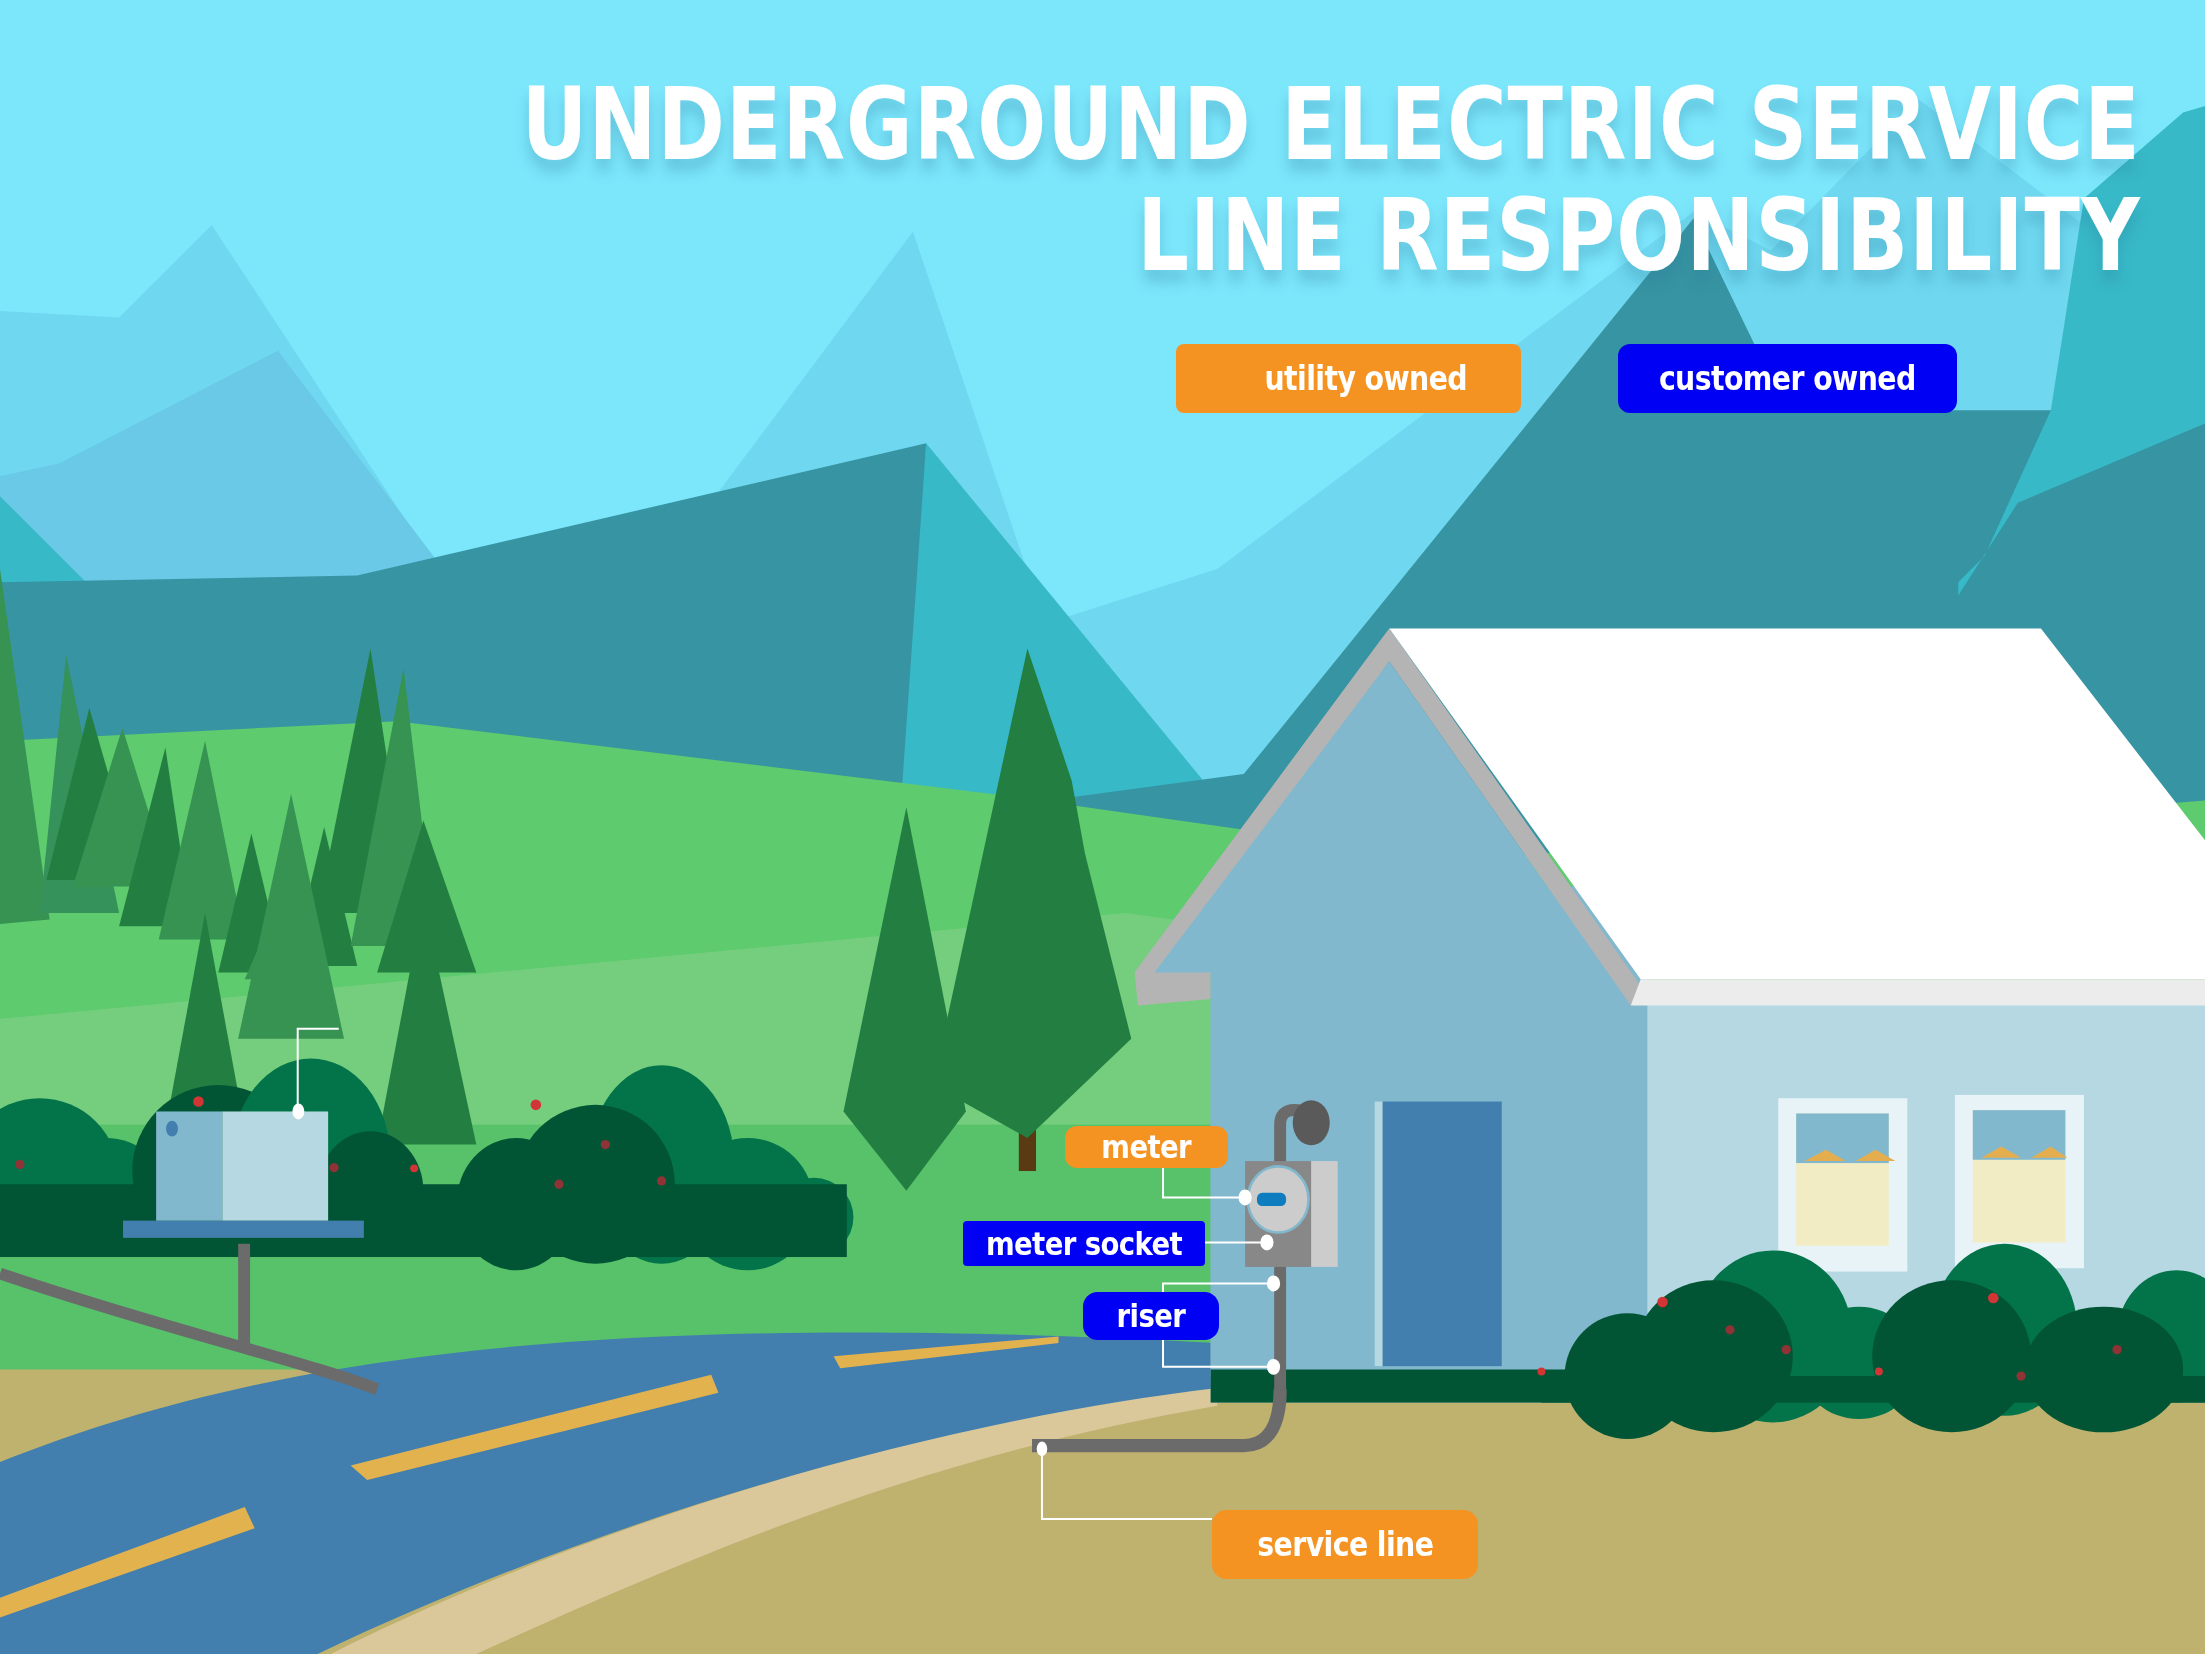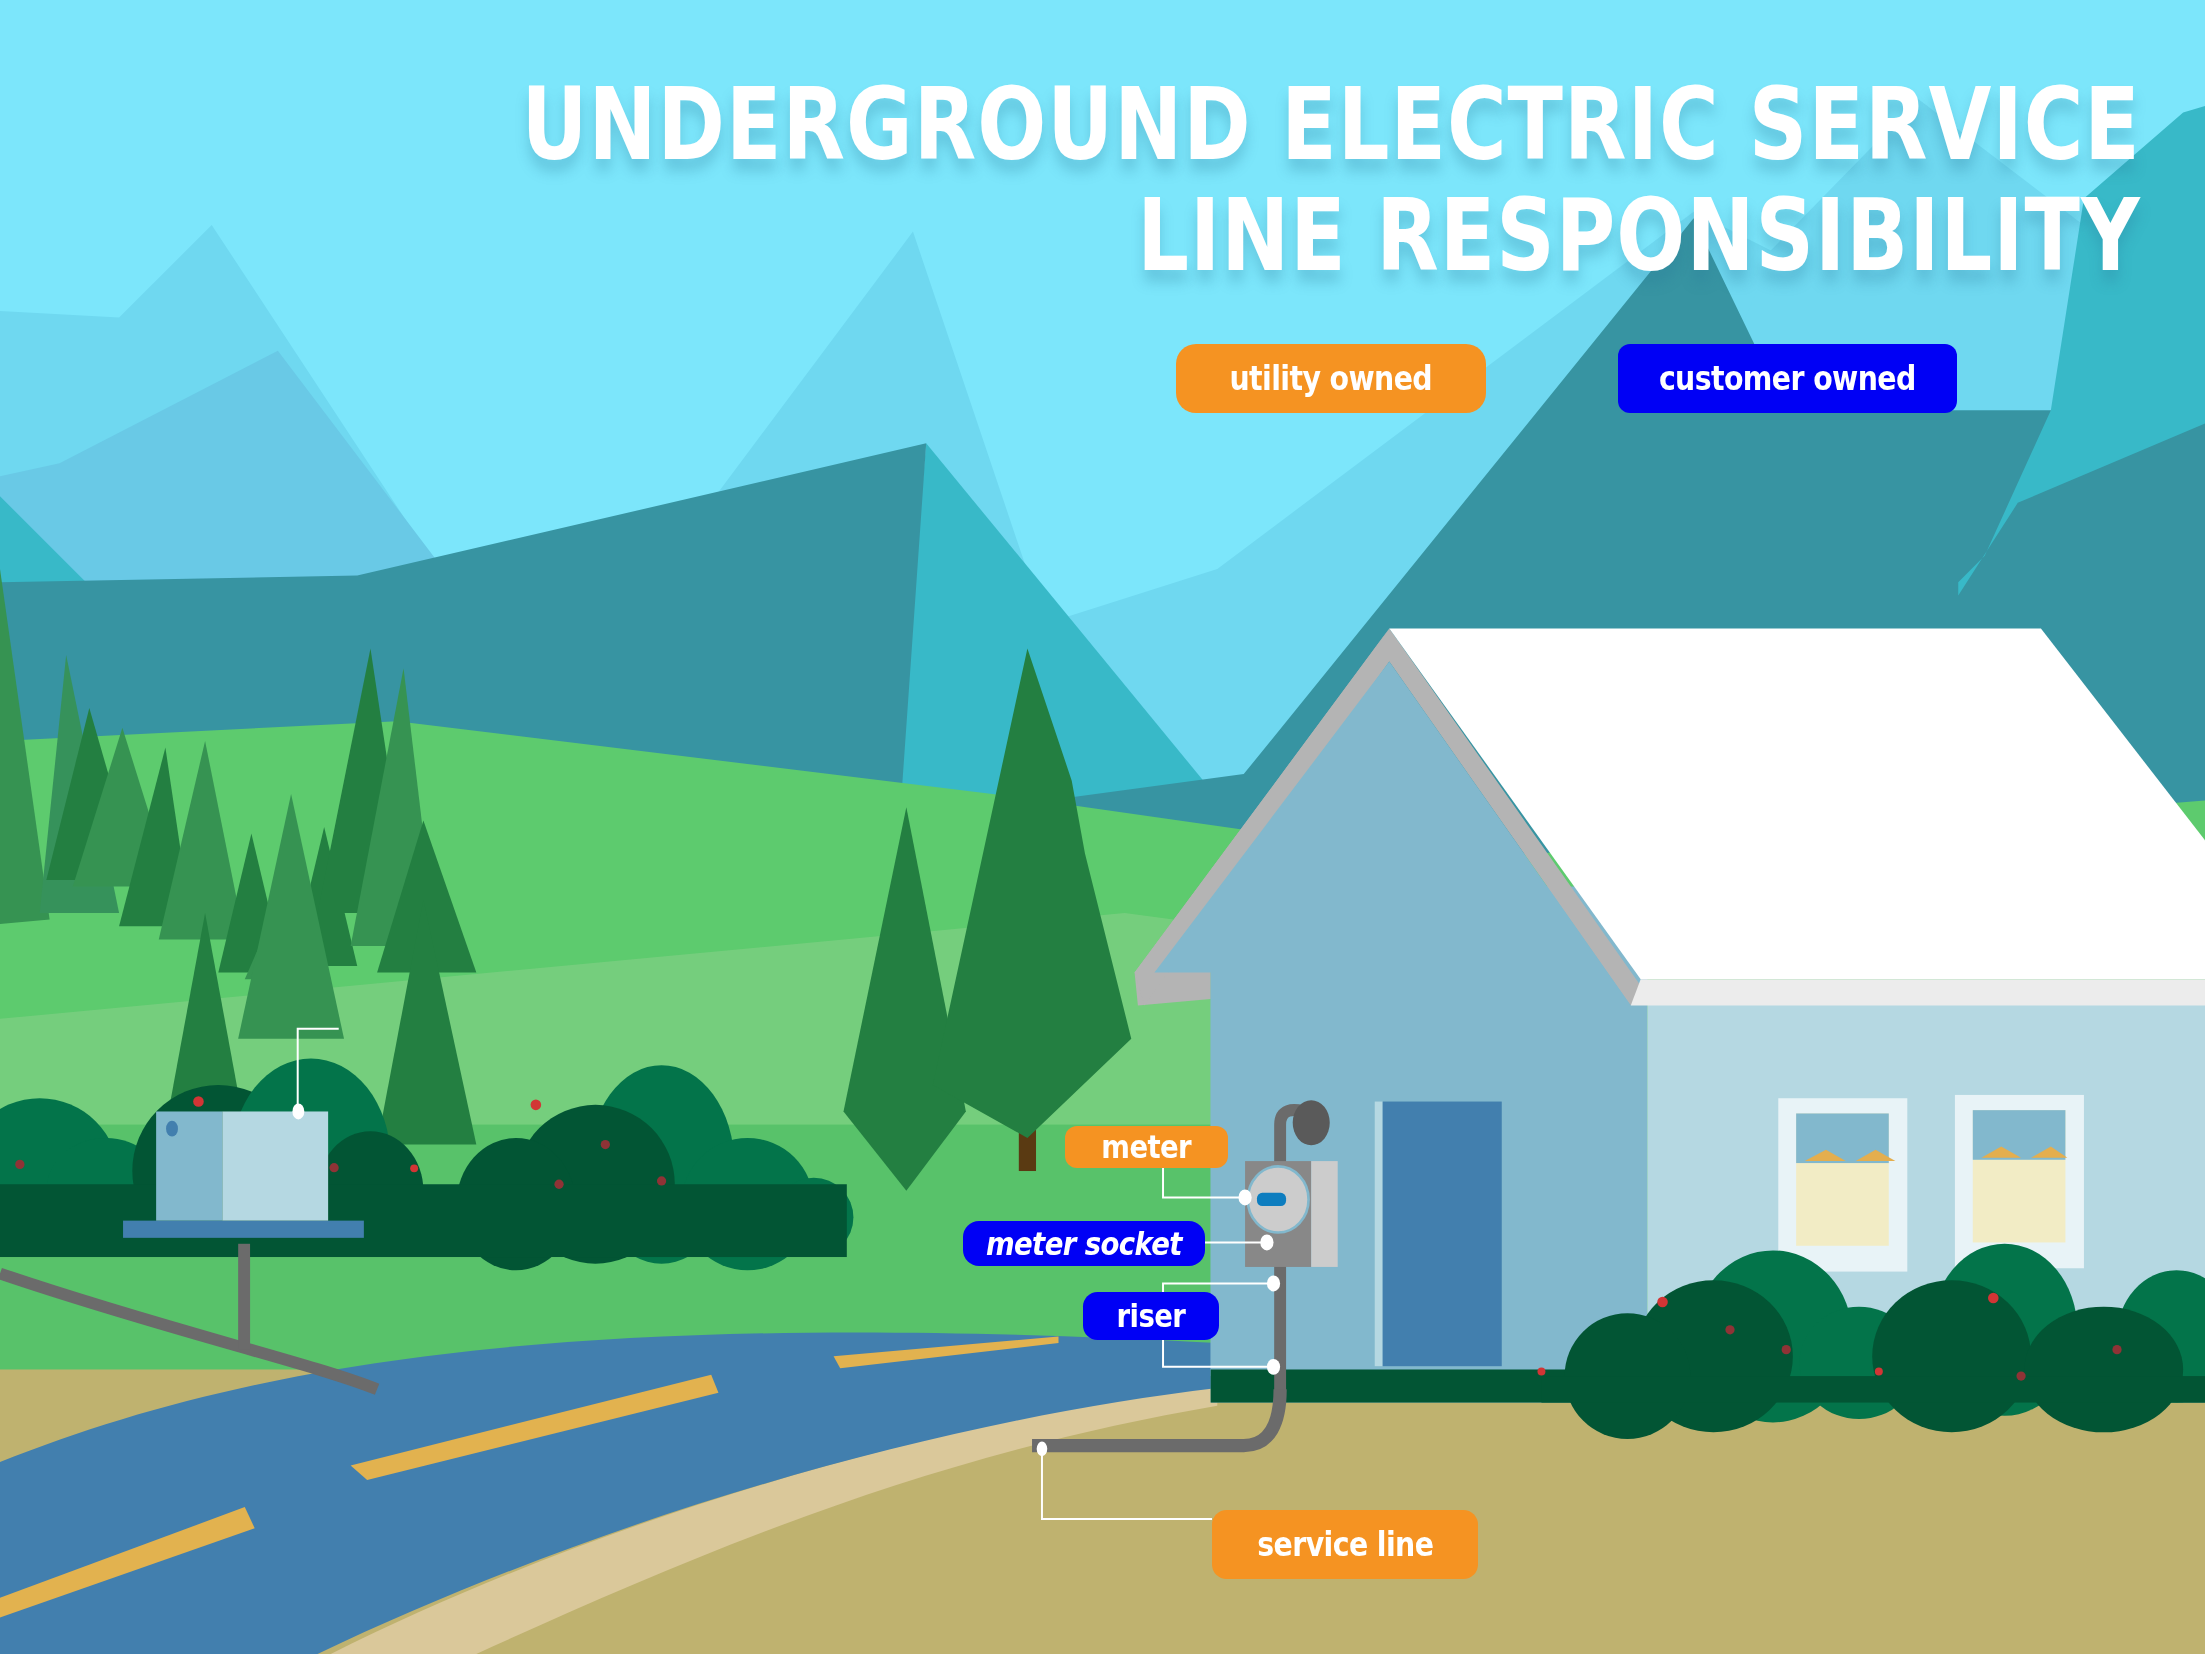--- a/index.html
+++ b/index.html
@@ -185,31 +185,31 @@
     <ellipse cx="1925" cy="2066" rx="10" ry="12"></ellipse>
     <ellipse cx="1575" cy="2190" rx="8" ry="11"></ellipse>
   </g>
 </svg>
 
 <div class="title">
   <div>UNDERGROUND ELECTRIC SERVICE</div>
   <div>LINE RESPONSIBILITY</div>
 </div>
 
-<div class="pill orange" style="left:1176px;top:344px;width:310px;height:69px;border-radius:20px;font-size:33px;">
+<div class="pill orange" style="left:1176px;top:344px;width:310px;height:69px;border-radius:8px;font-size:33px;padding-left:35px;">
   <span>utility owned</span>
 </div>
 <div class="pill blue" style="left:1598px;top:344px;width:339px;height:69px;border-radius:12px;font-size:33px;">
   <span>customer owned</span>
 </div>
 
 <div class="pill orange" style="left:1065px;top:1126px;width:163px;height:42px;border-radius:12px;font-size:32px;">
   <span>meter</span>
 </div>
-<div class="pill blue" style="left:943px;top:1221px;width:242px;height:45px;border-radius:16px;font-size:32px;font-style:italic;">
+<div class="pill blue" style="left:943px;top:1221px;width:242px;height:45px;border-radius:4px;font-size:32px;">
   <span>meter socket</span>
 </div>
 <div class="pill blue" style="left:1063px;top:1292px;width:136px;height:48px;border-radius:14.6px;font-size:32px;">
   <span>riser</span>
 </div>
 <div class="pill orange" style="left:1212px;top:1490px;width:266px;height:69px;border-radius:14.6px;font-size:33px;margin-top:20px;">
   <span>service line</span>
 </div>
 </div>
 

